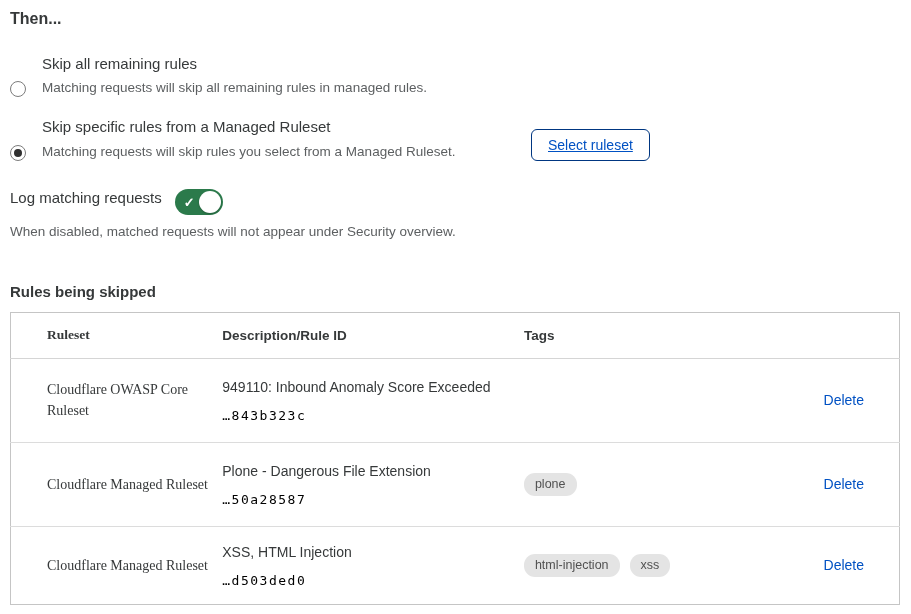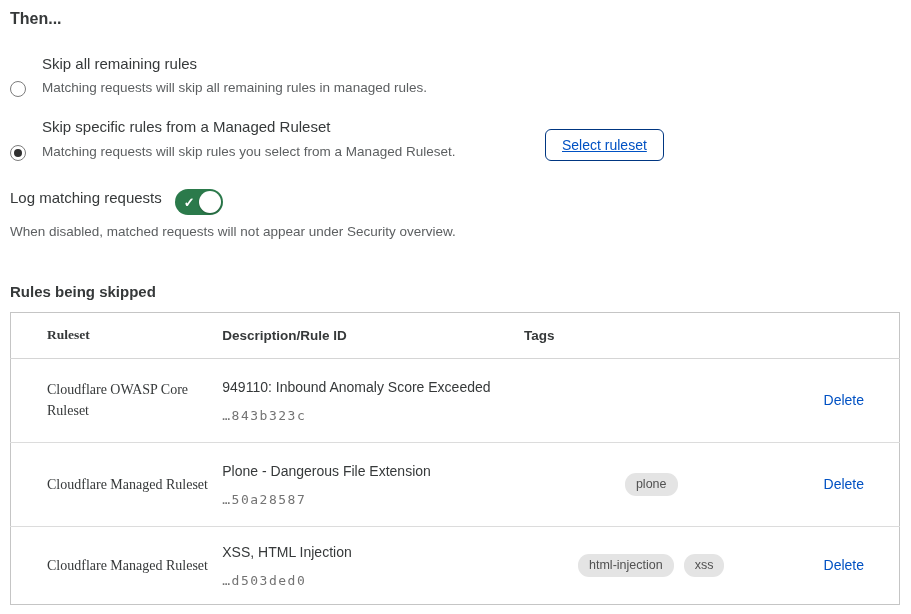--- a/index.html
+++ b/index.html
@@ -35,21 +35,21 @@
   .radio.selected::after{
     content:"";position:absolute;top:50%;left:50%;transform:translate(-50%,-50%);
     width:8px;height:8px;border-radius:50%;background:#2f2f2f;
   }
   .option-text{margin-left:16px;flex:0 0 477px;}
   .option-label{font-size:15px;color:var(--text-main);line-height:1.35;cursor:pointer;}
   .option-desc{font-size:13.5px;color:var(--text-gray);margin-top:5px;line-height:1.35;}
 
   .select-ruleset-btn{
     background:#fff;border:1px solid var(--button-border);border-radius:6px;
-    height:32px;padding:0 16px;margin-left:26px;margin-top:-3px;
+    height:32px;padding:0 16px;margin-left:12px;margin-top:-3px;
     font-family:"Liberation Sans",sans-serif;font-size:14px;color:var(--link-blue);
     text-decoration:underline;cursor:pointer;white-space:nowrap;
   }
 
   .toggle-row{display:flex;margin-top:28px;}
   .toggle-label{font-size:15px;color:var(--text-main);}
   .toggle{
     width:48px;height:26px;border-radius:13px;background:var(--toggle-green);
     margin-left:13px;position:relative;cursor:pointer;flex:0 0 48px;
   }
@@ -73,27 +73,27 @@
     font-size:13.5px;font-weight:700;color:var(--text-main);text-align:left;
     height:46px;vertical-align:middle;border-bottom:1px solid #d5d5d5;
   }
   table.rules td{
     font-size:14px;color:var(--text-main);vertical-align:middle;
     border-bottom:1px solid var(--row-border);height:84px;padding-top:8px;padding-bottom:8px;
   }
   table.rules tr:last-child td{border-bottom:none;height:78px;}
   .col-ruleset{width:212px;padding-left:36px;font-family:Liberation Serif, serif;}
   .col-desc{width:302px;}
-  .col-tags{width:265px;text-align:center;}
+  .col-tags{width:265px;}
   .col-action{width:111px;text-align:right;padding-right:35px;}
   .ruleset-name{max-width:168px;line-height:1.5;}
   .rule-desc{line-height:1.3;}
   .rule-id{
     font-family:"DejaVu Sans Mono",monospace;font-size:13px;letter-spacing:1.5px;
-    margin-top:11px;color:#737373;
+    margin-top:11px;color:#000000;
   }
   .delete-link{color:var(--link-blue);font-size:14px;cursor:pointer;}
   .tag-pill{
     display:inline-block;background:var(--tag-bg);color:var(--tag-text);
     border-radius:11px;padding:4px 11px;font-size:12.5px;line-height:1.2;
     margin-right:10px;
   }
 </style>
 </head>
 <body>

